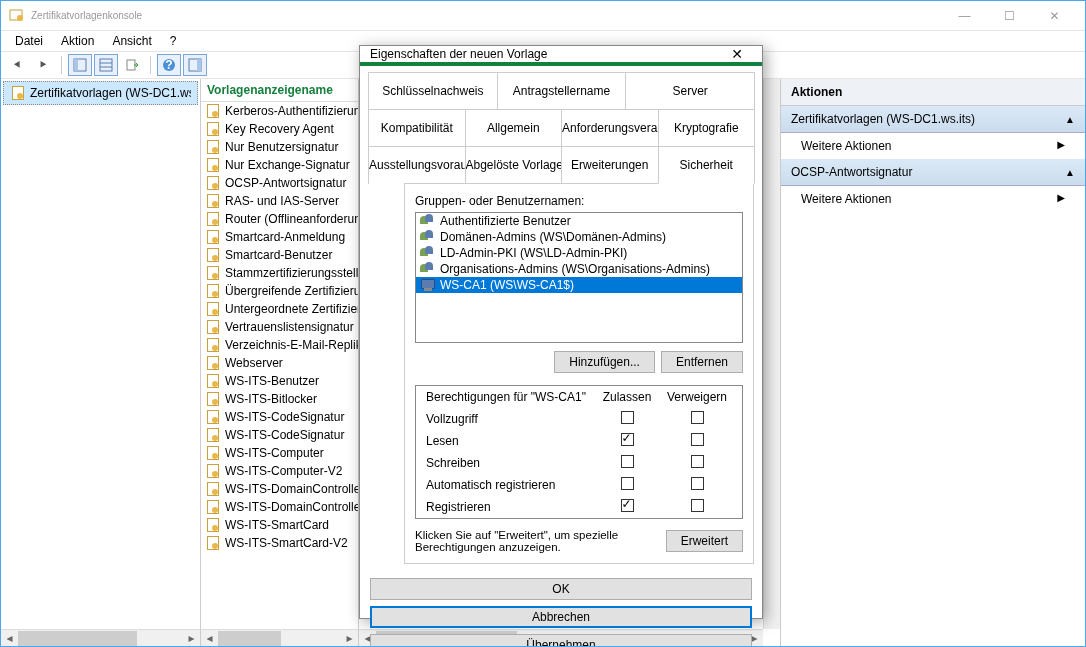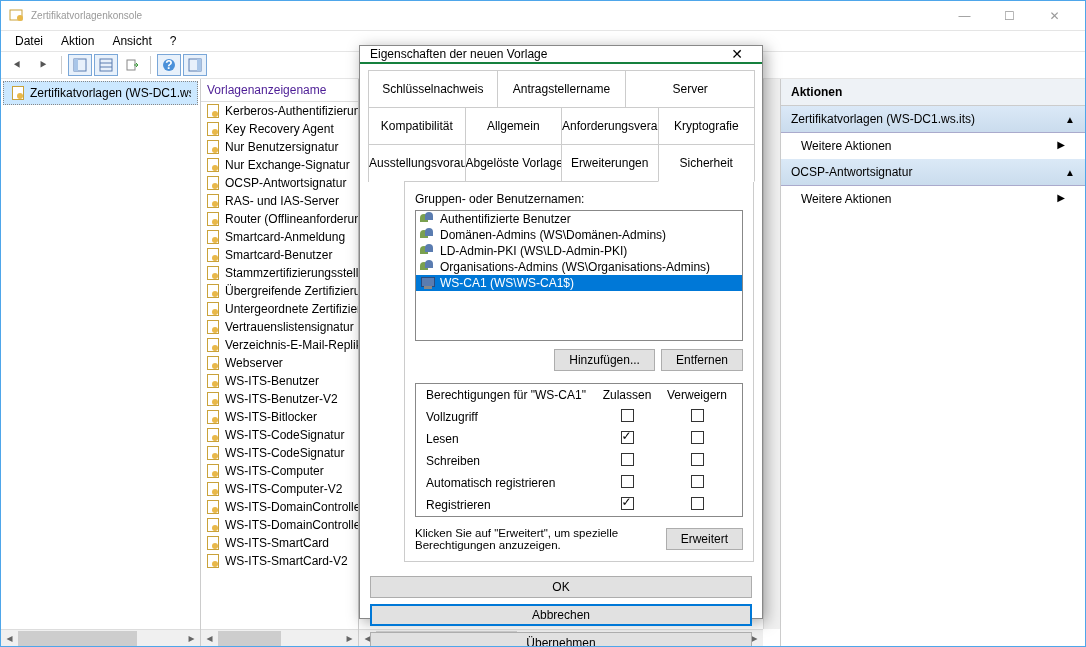--- a/index.html
+++ b/index.html
@@ -20,39 +20,39 @@
 .toolbar .tb-btn { width: 24px; height: 22px; display: flex; align-items: center; justify-content: center; border: 1px solid transparent; color: #555; }
 .toolbar .tb-btn.boxed { border: 1px solid #7aa7d8; background: #e8f1fb; }
 .toolbar .sep { width: 1px; height: 18px; background: #ccc; margin: 0 4px; }
 
 
 .main { display: flex; height: calc(100% - 30px - 20px - 28px); }
 .tree-pane { width: 200px; border-right: 1px solid #ccc; position: relative; }
 .tree-item { display: flex; align-items: center; padding: 3px 6px; background: #cce8ff; border: 1px dotted #888; margin: 2px; }
 .tree-item .ticon { width: 16px; height: 16px; margin-right: 4px; }
 .list-pane { flex: 0 0 158px; border-right: 1px solid #ccc; position: relative; overflow: hidden; }
-.list-header { background: #fff; border-bottom: 1px solid #ddd; padding: 4px 6px; font-weight: normal; color: #4c1d95; }
+.list-header { background: #fff; border-bottom: 1px solid #ddd; padding: 4px 6px; font-weight: bold; color: #15803d; }
 .list-body { overflow: hidden; }
 .list-row { display: flex; align-items: center; padding: 1px 4px; white-space: nowrap; }
 .list-row .ricon { width: 16px; height: 16px; margin-right: 4px; flex-shrink: 0; }
 .actions-pane { flex: 1; border-left: none; background: #fff; }
 .actions-header { background: #eef2f6; padding: 6px 10px; font-weight: bold; border-bottom: 1px solid #ccc; }
 .actions-group { background: linear-gradient(#dbe9f7,#cadced); padding: 6px 10px; border-bottom: 1px solid #aac; display: flex; justify-content: space-between; align-items: center; }
 .actions-link { padding: 6px 20px; display: flex; justify-content: space-between; }
 
 
 .hscroll { position: absolute; bottom: 0; left: 0; right: 0; height: 17px; background: #f0f0f0; border-top: 1px solid #ddd; display: flex; align-items: center; }
 .hscroll .thumb { height: 15px; background: #cdcdcd; margin: 0 17px; }
 .hscroll .arrow { width: 17px; height: 17px; position: absolute; display:flex; align-items:center; justify-content:center; color:#666; }
 .hscroll .arrow.left { left: 0; }
 .hscroll .arrow.right { right: 0; }
 
 
 .dialog { position: absolute; left: 358px; top: 44px; width: 404px; height: 574px; background: #fff; border: 1px solid #888; box-shadow: 3px 3px 14px rgba(0,0,0,.35); display: flex; flex-direction: column; }
-.dialog-titlebar { height: 30px; display: flex; align-items: center; padding: 0 10px; border-bottom: 2px solid #15803d; }
+.dialog-titlebar { height: 30px; display: flex; align-items: center; padding: 0 10px; border-bottom: 4px solid #15803d; }
 .dialog-titlebar .dtitle { flex: 1; }
 .dialog-titlebar .close { width: 30px; text-align: center; font-size: 14px; }
 .dialog-body { flex: 1; padding: 6px 8px 4px; display: flex; flex-direction: column; }
 
 
 .tabrow { display: flex; }
 .tab { border: 1px solid #ccc; border-bottom: none; padding: 11px 0; text-align: center; background: #fff; margin-right: -1px; font-size: 12px; flex:1; white-space:nowrap; overflow:hidden; }
 .tab.active { background: #fff; border-bottom: 1px solid #fff; position: relative; z-index: 2; }
 .tab-panel-border { border: 1px solid #ccc; border-top: 1px solid #ccc; flex: 1; padding: 10px; display:flex; flex-direction:column; margin-top:-1px;margin-left:36px; }
 
@@ -232,24 +232,20 @@
         <div class="list-row">
           <span class="ricon"><span class="cert-icon"></span></span>
           <span>Webserver</span>
         </div>
         <div class="list-row">
           <span class="ricon"><span class="cert-icon"></span></span>
           <span>WS-ITS-Benutzer</span>
         </div>
         <div class="list-row">
           <span class="ricon"><span class="cert-icon"></span></span>
-          <span>WS-ITS-Benutzer-V2</span>
-        </div>
-        <div class="list-row">
-          <span class="ricon"><span class="cert-icon"></span></span>
           <span>WS-ITS-Bitlocker</span>
         </div>
         <div class="list-row">
           <span class="ricon"><span class="cert-icon"></span></span>
           <span>WS-ITS-CodeSignatur</span>
         </div>
         <div class="list-row">
           <span class="ricon"><span class="cert-icon"></span></span>
           <span>WS-ITS-CodeSignatur</span>
         </div>

